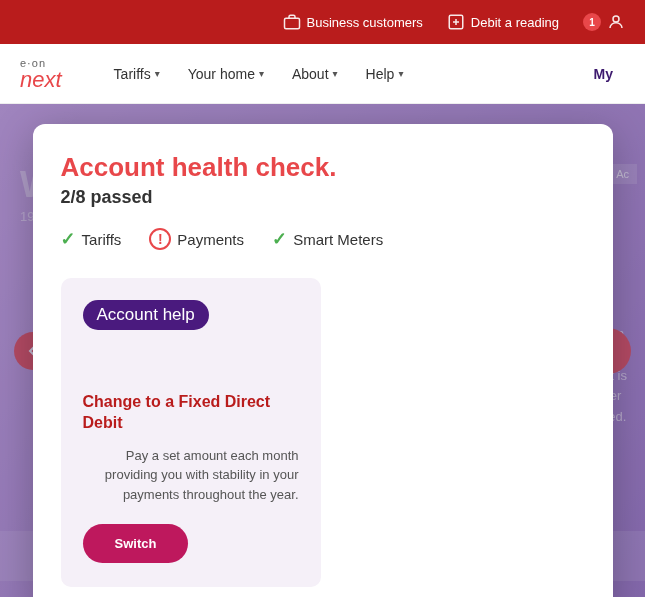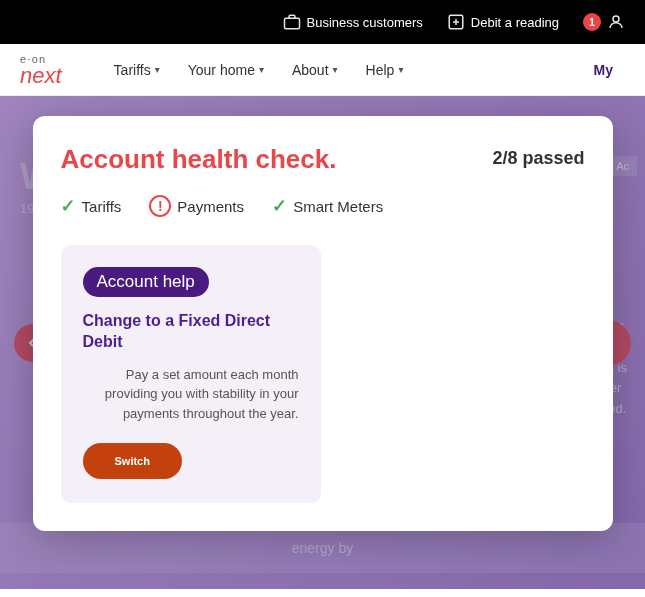--- a/index.html
+++ b/index.html
@@ -6,21 +6,21 @@
     body {
       font-family: Arial, sans-serif;
       width: 645px;
       height: 597px;
       overflow: hidden;
       position: relative;
     }
 
     
     .top-bar {
-      background-color: #000000;
+      background-color: #b91c1c;
       height: 44px;
       display: flex;
       align-items: center;
       justify-content: flex-end;
       padding: 0 20px;
       gap: 24px;
     }
     .top-bar-item {
       display: flex;
       align-items: center;
@@ -43,21 +43,21 @@
       font-size: 10px;
       display: flex;
       align-items: center;
       justify-content: center;
       font-weight: bold;
     }
 
     
     .header {
       background: white;
-      height: 52px;
+      height: 60px;
       display: flex;
       align-items: center;
       padding: 0 20px;
       border-bottom: 1px solid #eee;
     }
     .logo {
       margin-right: 40px;
     }
     .logo-eon {
       font-size: 11px;
@@ -195,20 +195,21 @@
       width: 580px;
       max-width: 95%;
       box-shadow: 0 8px 40px rgba(0,0,0,0.25);
     }
 
     .modal-header {
       display: flex;
       justify-content: space-between;
       align-items: flex-start;
       margin-bottom: 20px;
+      flex-direction: column;
     }
 
     .modal-title {
       font-size: 26px;
       font-weight: bold;
       color: #e8474a;
     }
 
     .modal-score {
       font-size: 18px;
@@ -269,40 +270,41 @@
       border-radius: 20px;
       padding: 5px 14px;
       font-size: 17px;
       font-weight: 500;
       margin-bottom: 14px;
     }
 
     .card-title {
       font-size: 16px;
       font-weight: bold;
-      color: #4c1d95;
+      color: #b91c1c;
       margin-bottom: 12px;
       line-height: 1.3;
+      margin-top: 48px;
     }
 
     .card-desc {
       font-size: 13px;
       color: #555;
       line-height: 1.5;
       margin-bottom: 20px;
       text-align: right;
     }
 
     .switch-btn {
-      background: #c2410c;
+      background: #be185d;
       color: white;
       border: none;
       border-radius: 25px;
       padding: 12px 32px;
-      font-size: 11px;
+      font-size: 13px;
       font-weight: bold;
       cursor: pointer;
     }
 
     
     .bottom-strip {
       position: absolute;
       bottom: 16px;
       left: 0;
       right: 0;

